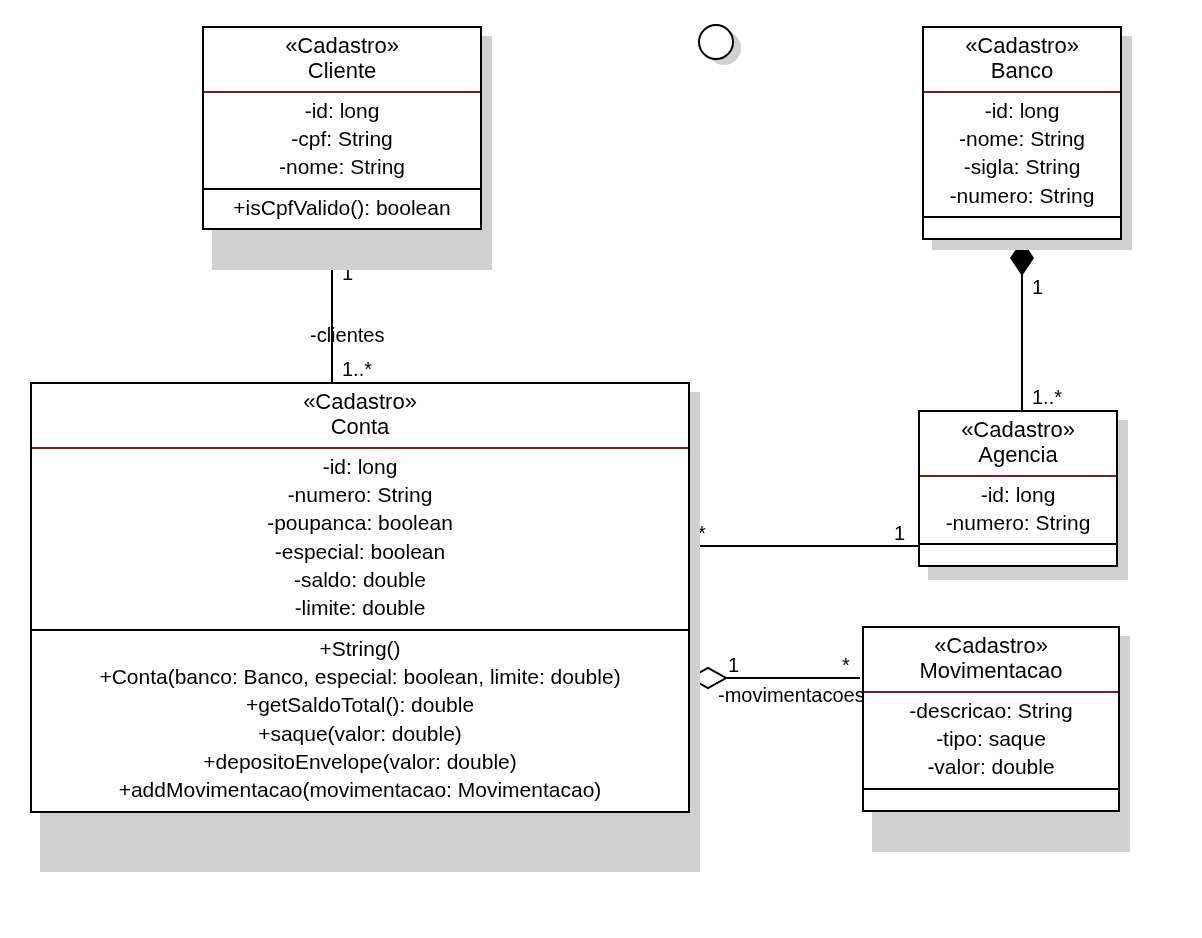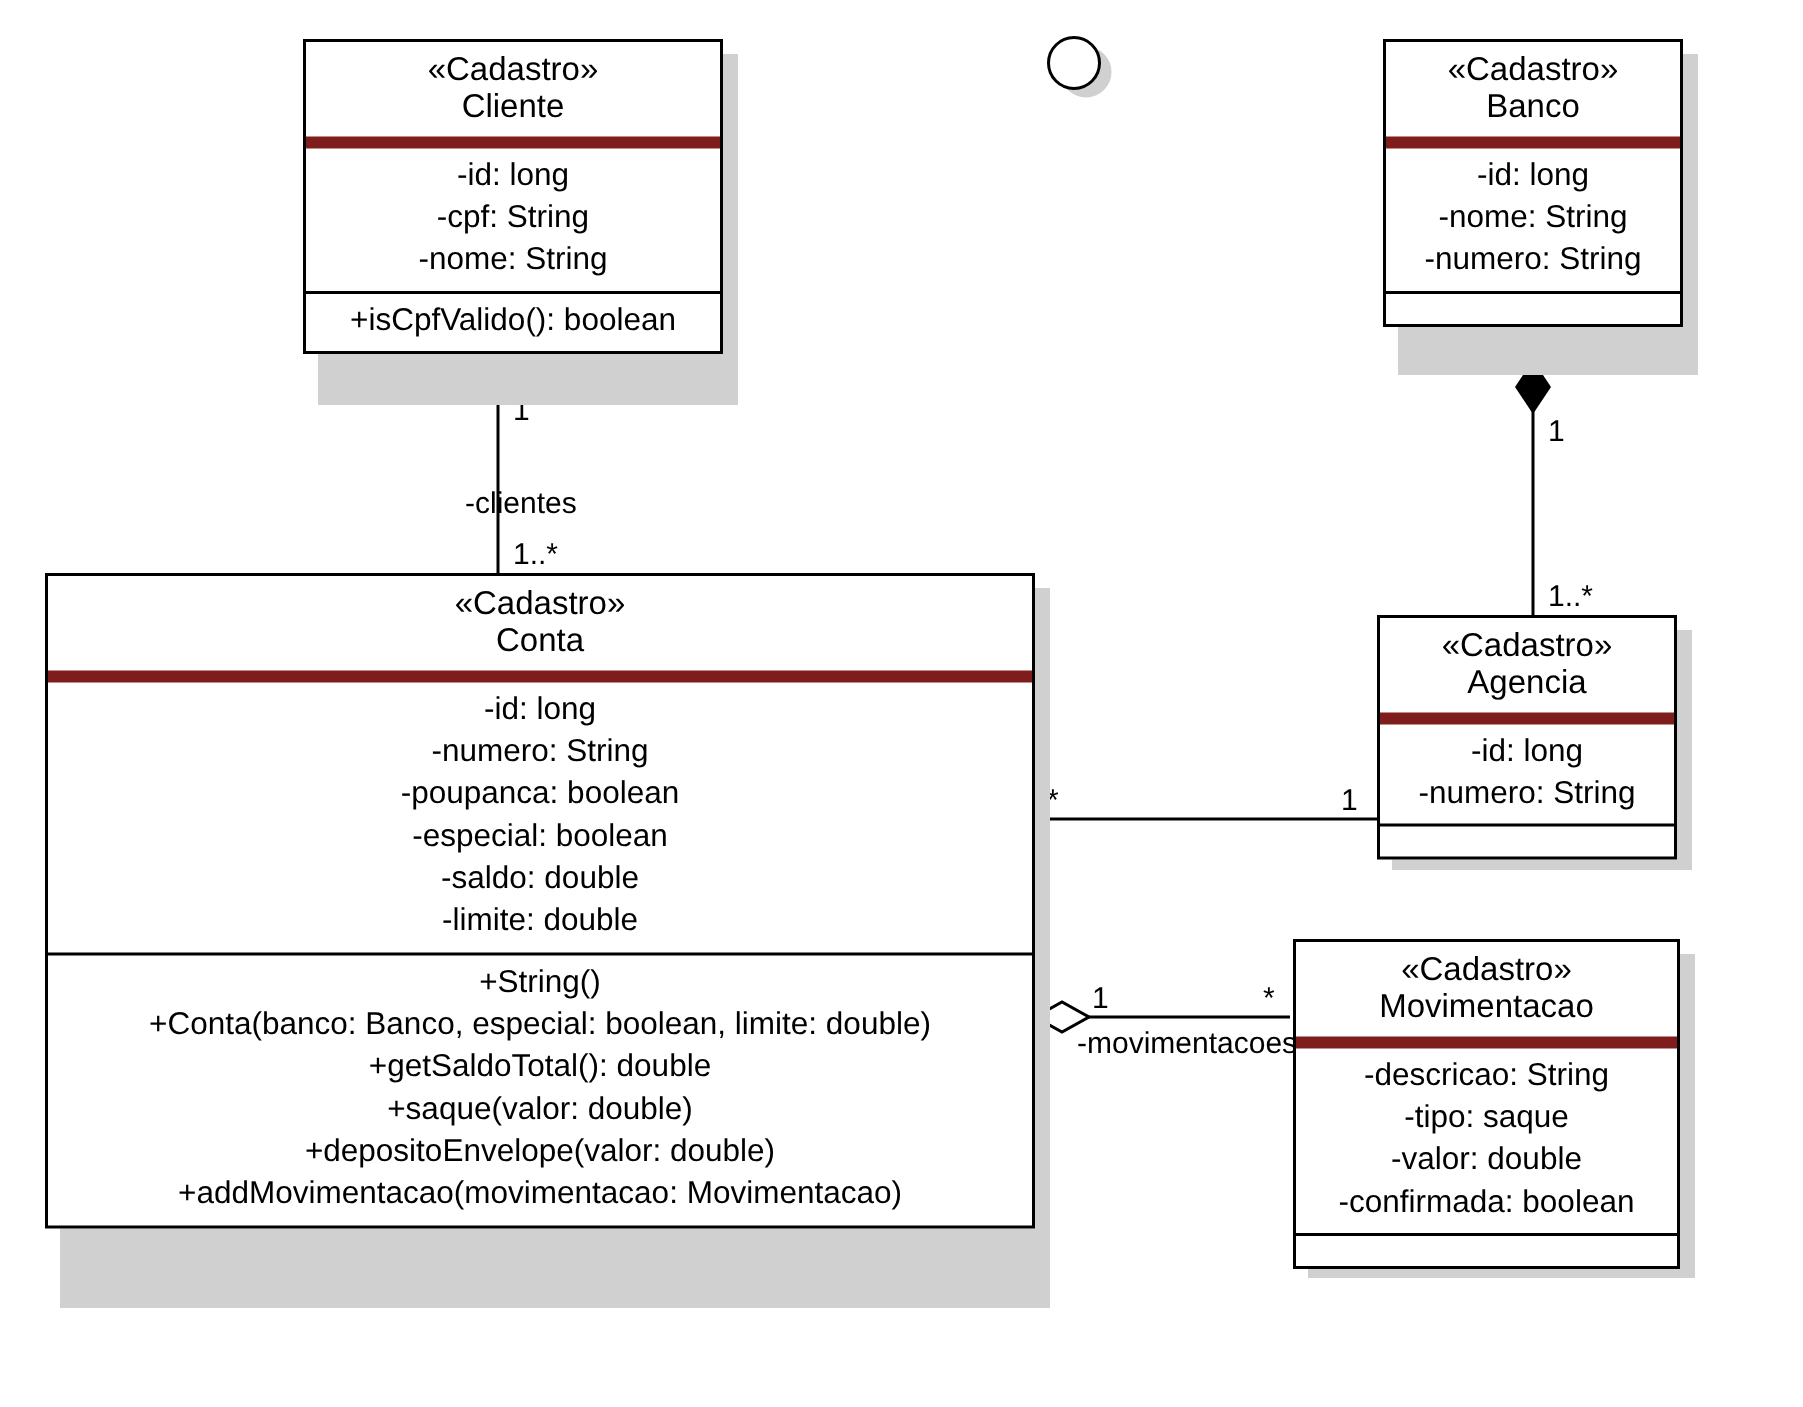--- a/index.html
+++ b/index.html
@@ -1,20 +1,20 @@
 <!DOCTYPE html>
 <html><head>
 <meta charset="utf-8">
 <style>
   html,body{margin:0;padding:0;background:#fff;font-family:Arial,Helvetica,sans-serif;}
   #stage{position:relative;width:1202px;height:938px;}
   .uml{position:absolute;}
   .shadow{position:absolute;background:#d0d0d0;}
   .box{position:absolute;background:#fff;border:2px solid #000;box-sizing:border-box;}
-  .hdr{text-align:center;border-bottom:8px solid #7f1d1d;padding:6px 8px 6px;}
+  .hdr{text-align:center;border-bottom:2px solid #7f1d1d;padding:6px 8px 6px;}
   .stereo{font-size:22px;line-height:1.1;}
   .name{font-size:22px;font-weight:normal;line-height:1.2;}
   .sect{border-bottom:2px solid #000;padding:4px 8px 6px;font-size:21px;line-height:1.35;text-align:center;}
   .sect:last-child{border-bottom:none;}
   .sect .row{white-space:nowrap;}
   .thinsect{height:10px;}
   svg{position:absolute;left:0;top:0;}
 </style>
 </head>
 <body>
@@ -70,20 +70,21 @@
   <div class="uml" style="left:922px;top:26px;width:200px;height:214px;">
     <div class="shadow" style="left:10px;top:10px;width:200px;height:214px;"></div>
     <div class="box" style="left:0;top:0;width:200px;">
       <div class="hdr">
         <div class="stereo">«Cadastro»</div>
         <div class="name">Banco</div>
       </div>
       <div class="sect">
         <div class="row">-id: long</div>
         <div class="row">-nome: String</div>
+        <div class="row">-sigla: String</div>
         <div class="row">-numero: String</div>
       </div>
       <div class="sect thinsect"></div>
     </div>
   </div>
 
   <div class="uml" style="left:30px;top:382px;width:660px;height:480px;">
     <div class="shadow" style="left:10px;top:10px;width:660px;height:480px;"></div>
     <div class="box" style="left:0;top:0;width:660px;">
       <div class="hdr">
@@ -128,19 +129,18 @@
     <div class="shadow" style="left:10px;top:10px;width:258px;height:216px;"></div>
     <div class="box" style="left:0;top:0;width:258px;">
       <div class="hdr">
         <div class="stereo">«Cadastro»</div>
         <div class="name">Movimentacao</div>
       </div>
       <div class="sect">
         <div class="row">-descricao: String</div>
         <div class="row">-tipo: saque</div>
         <div class="row">-valor: double</div>
-        <div class="row">-confirmada: boolean</div>
       </div>
       <div class="sect thinsect"></div>
     </div>
   </div>
 
 </div>
 
 </body></html>

